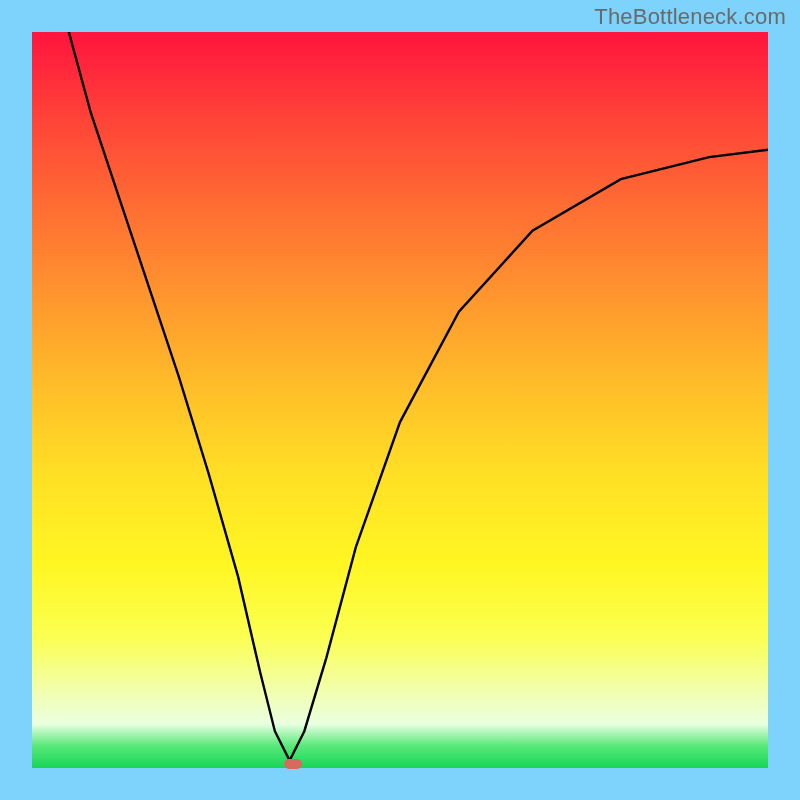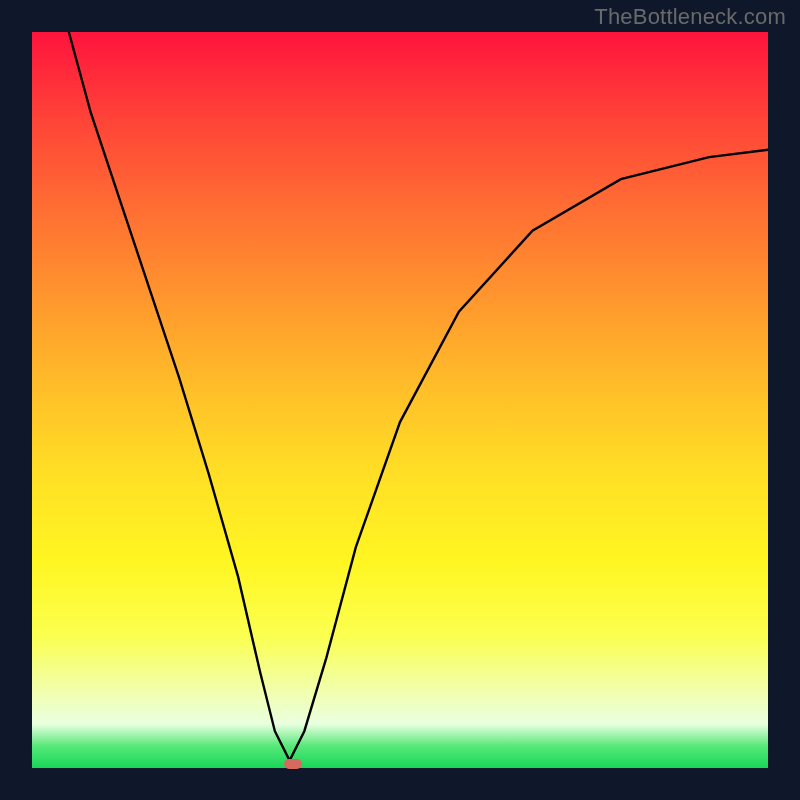--- a/index.html
+++ b/index.html
@@ -8,21 +8,21 @@
     width: 800px;
     height: 800px;
     background: #000;
     font-family: Arial, Helvetica, sans-serif;
     overflow: hidden;
   }
   .frame {
     position: relative;
     width: 800px;
     height: 800px;
-    background: #0f172a;
+    background: #7dd3fc;
   }
   .watermark {
     position: absolute;
     top: 4px;
     right: 14px;
     color: #6a6a6a;
     font-size: 22px;
     font-weight: 500;
     letter-spacing: 0.2px;
     z-index: 10;

